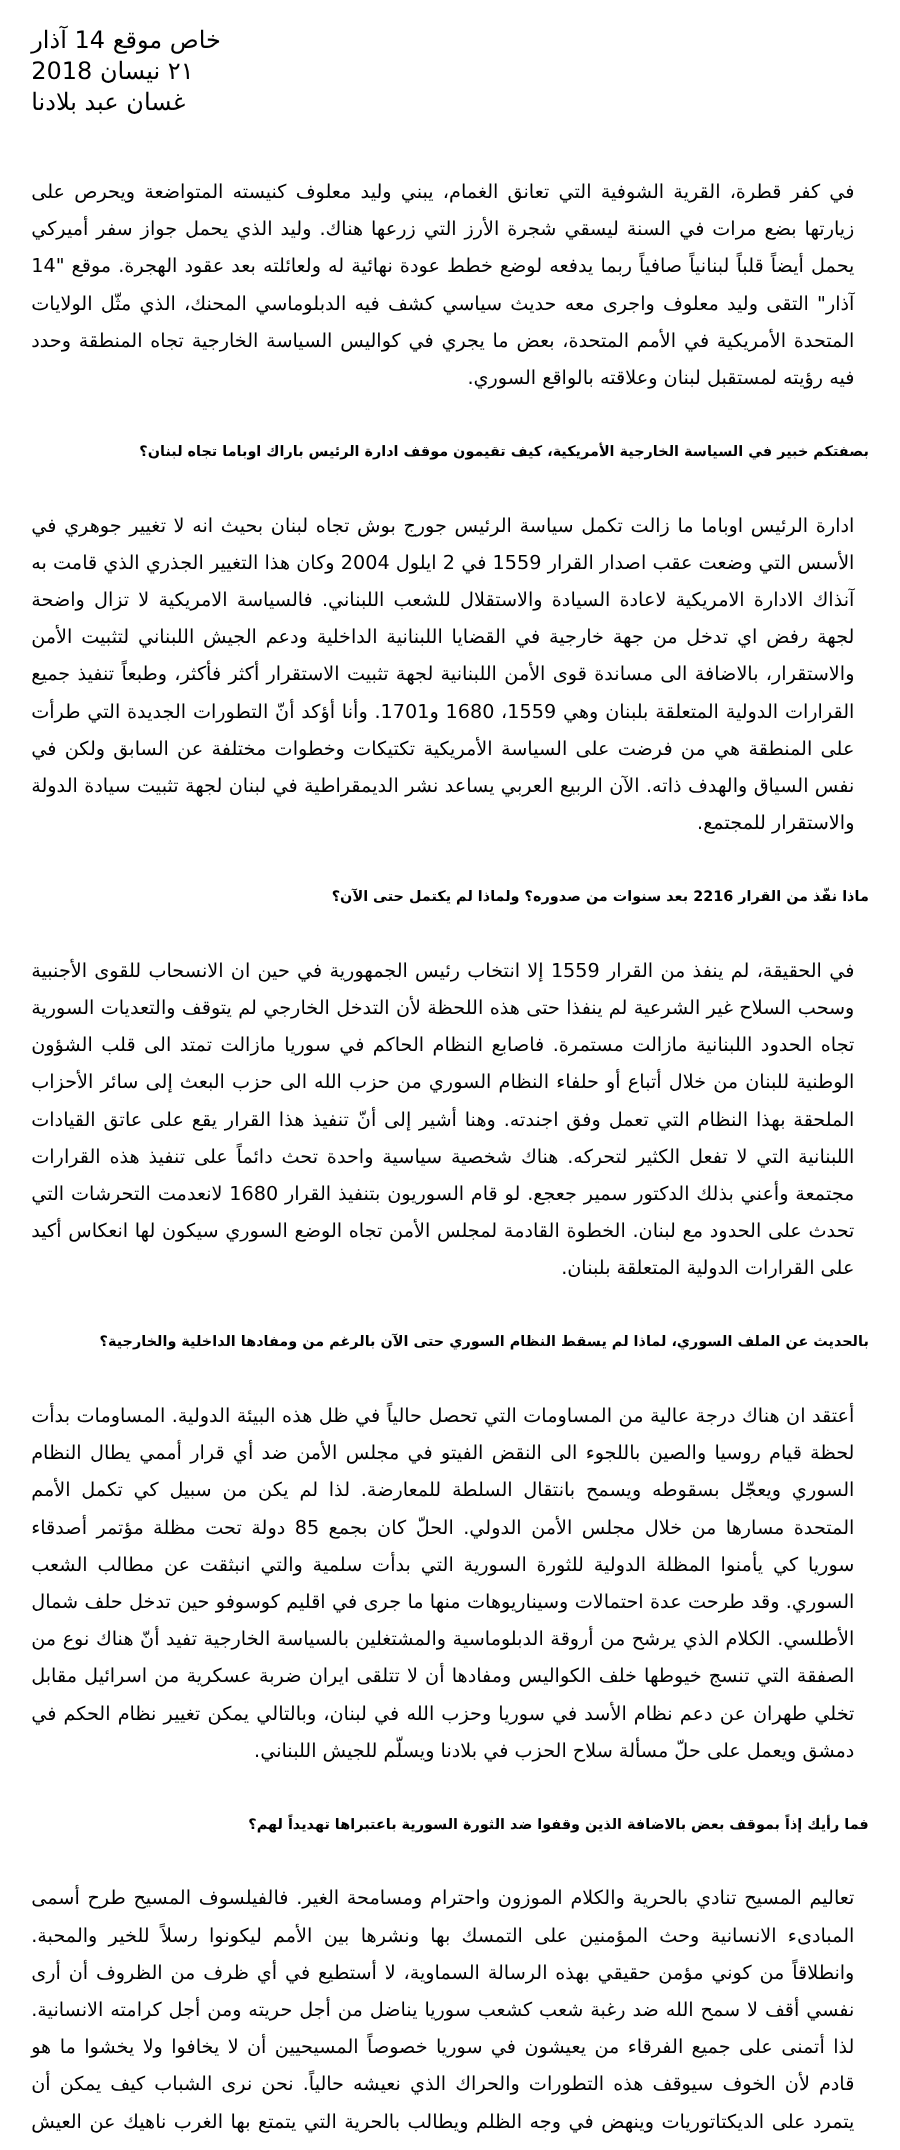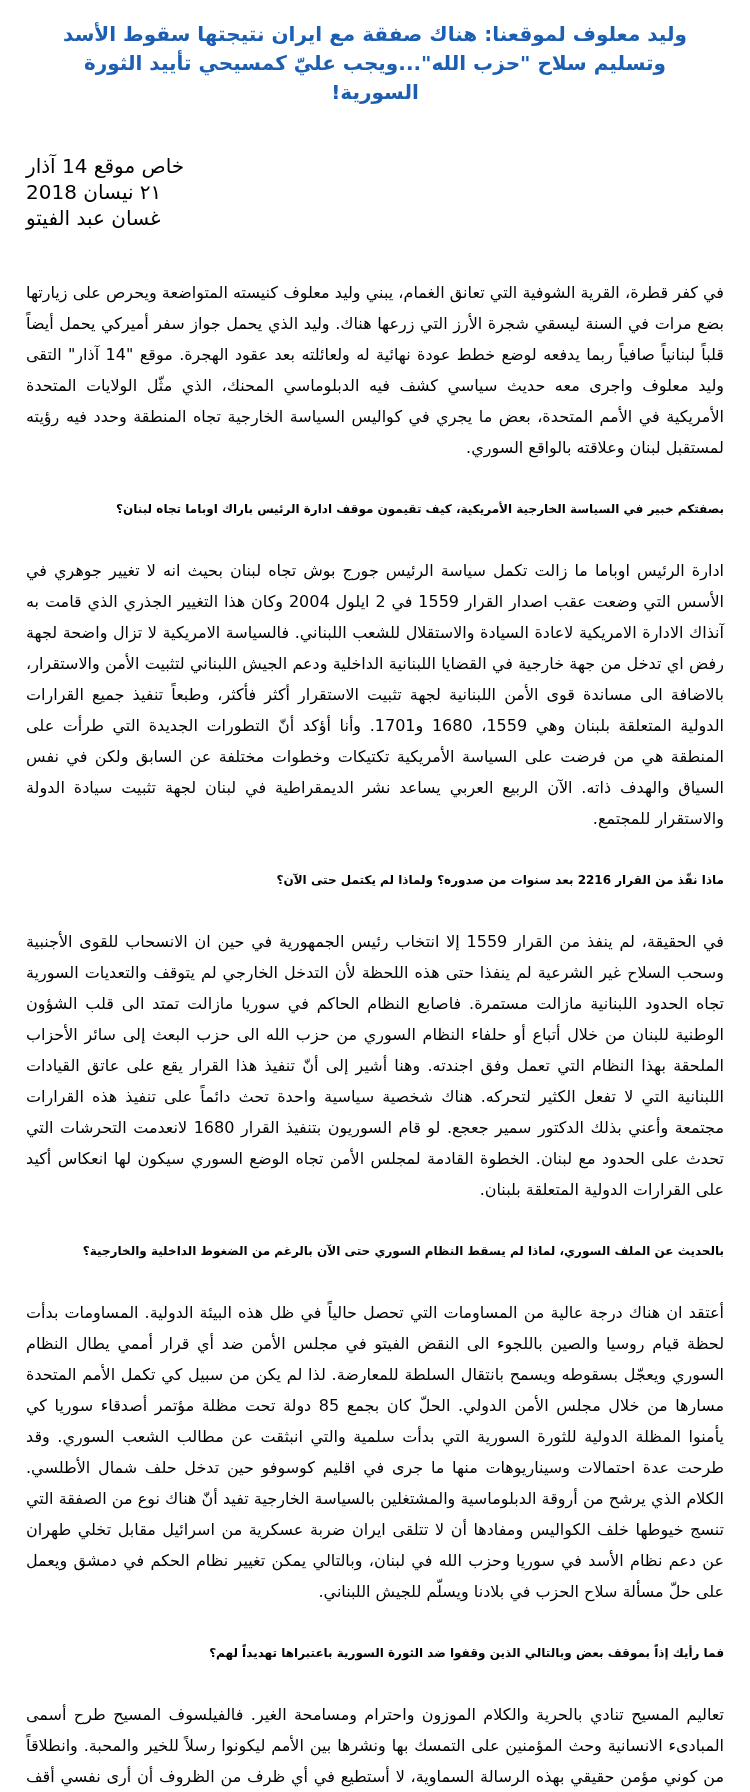--- a/index.html
+++ b/index.html
@@ -29,49 +29,48 @@
     text-align: left;
     font-size: 20px;
     line-height: 26px;
     margin: 0 0 46px 0;
   }
   p.body-par {
     font-size: 16px;
     line-height: 31px;
     text-align: justify;
     text-justify: inter-word;
-    margin: 0 0 31px 0;
+    margin: 0 12px 31px 0;
   }
   h2.question {
     font-size: 12px;
     line-height: 30px;
     font-weight: bold;
     text-align: right;
     margin: 31px 0 31px 0;
   }
 </style>
 </head>
 <body>
 
 <div class="page">
 
-  <h1 class="article-title" style="color: rgb(27, 94, 178);">وليد معلوف لموقعنا: هناك صفقة مع ايران نتيجتها سقوط الأسد وتسليم سلاح "حزب الله"...ويجب عليّ كمسيحي تأييد الثورة السورية!</h1>
 
   <div class="byline">
     <div>خاص موقع 14 آذار</div>
     <div>٢١ نيسان 2018</div>
-    <div>غسان عبد الفيتو</div>
+    <div>غسان عبد بلادنا</div>
   </div>
 
   <p class="body-par">في كفر قطرة، القرية الشوفية التي تعانق الغمام، يبني وليد معلوف كنيسته المتواضعة ويحرص على زيارتها بضع مرات في السنة ليسقي شجرة الأرز التي زرعها هناك. وليد الذي يحمل جواز سفر أميركي يحمل أيضاً قلباً لبنانياً صافياً ربما يدفعه لوضع خطط عودة نهائية له ولعائلته بعد عقود الهجرة. موقع "14 آذار" التقى وليد معلوف واجرى معه حديث سياسي كشف فيه الدبلوماسي المحنك، الذي مثّل الولايات المتحدة الأمريكية في الأمم المتحدة، بعض ما يجري في كواليس السياسة الخارجية تجاه المنطقة وحدد فيه رؤيته لمستقبل لبنان وعلاقته بالواقع السوري.</p>
 
   <div id="qa-container">
       <h2 class="question">بصفتكم خبير في السياسة الخارجية الأمريكية، كيف تقيمون موقف ادارة الرئيس باراك اوباما تجاه لبنان؟</h2>
       <p class="body-par">ادارة الرئيس اوباما ما زالت تكمل سياسة الرئيس جورج بوش تجاه لبنان بحيث انه لا تغيير جوهري في الأسس التي وضعت عقب اصدار القرار 1559 في 2 ايلول 2004 وكان هذا التغيير الجذري الذي قامت به آنذاك الادارة الامريكية لاعادة السيادة والاستقلال للشعب اللبناني. فالسياسة الامريكية لا تزال واضحة لجهة رفض اي تدخل من جهة خارجية في القضايا اللبنانية الداخلية ودعم الجيش اللبناني لتثبيت الأمن والاستقرار، بالاضافة الى مساندة قوى الأمن اللبنانية لجهة تثبيت الاستقرار أكثر فأكثر، وطبعاً تنفيذ جميع القرارات الدولية المتعلقة بلبنان وهي 1559، 1680 و1701. وأنا أؤكد أنّ التطورات الجديدة التي طرأت على المنطقة هي من فرضت على السياسة الأمريكية تكتيكات وخطوات مختلفة عن السابق ولكن في نفس السياق والهدف ذاته. الآن الربيع العربي يساعد نشر الديمقراطية في لبنان لجهة تثبيت سيادة الدولة والاستقرار للمجتمع.</p>
       <h2 class="question">ماذا نفّذ من القرار 2216 بعد سنوات من صدوره؟ ولماذا لم يكتمل حتى الآن؟</h2>
       <p class="body-par">في الحقيقة، لم ينفذ من القرار 1559 إلا انتخاب رئيس الجمهورية في حين ان الانسحاب للقوى الأجنبية وسحب السلاح غير الشرعية لم ينفذا حتى هذه اللحظة لأن التدخل الخارجي لم يتوقف والتعديات السورية تجاه الحدود اللبنانية مازالت مستمرة. فاصابع النظام الحاكم في سوريا مازالت تمتد الى قلب الشؤون الوطنية للبنان من خلال أتباع أو حلفاء النظام السوري من حزب الله الى حزب البعث إلى سائر الأحزاب الملحقة بهذا النظام التي تعمل وفق اجندته. وهنا أشير إلى أنّ تنفيذ هذا القرار يقع على عاتق القيادات اللبنانية التي لا تفعل الكثير لتحركه. هناك شخصية سياسية واحدة تحث دائماً على تنفيذ هذه القرارات مجتمعة وأعني بذلك الدكتور سمير جعجع. لو قام السوريون بتنفيذ القرار 1680 لانعدمت التحرشات التي تحدث على الحدود مع لبنان. الخطوة القادمة لمجلس الأمن تجاه الوضع السوري سيكون لها انعكاس أكيد على القرارات الدولية المتعلقة بلبنان.</p>
-      <h2 class="question">بالحديث عن الملف السوري، لماذا لم يسقط النظام السوري حتى الآن بالرغم من الضغوط الداخلية والخارجية؟</h2>
+      <h2 class="question">بالحديث عن الملف السوري، لماذا لم يسقط النظام السوري حتى الآن بالرغم من ومفادها الداخلية والخارجية؟</h2>
       <p class="body-par">أعتقد ان هناك درجة عالية من المساومات التي تحصل حالياً في ظل هذه البيئة الدولية. المساومات بدأت لحظة قيام روسيا والصين باللجوء الى النقض الفيتو في مجلس الأمن ضد أي قرار أممي يطال النظام السوري ويعجّل بسقوطه ويسمح بانتقال السلطة للمعارضة. لذا لم يكن من سبيل كي تكمل الأمم المتحدة مسارها من خلال مجلس الأمن الدولي. الحلّ كان بجمع 85 دولة تحت مظلة مؤتمر أصدقاء سوريا كي يأمنوا المظلة الدولية للثورة السورية التي بدأت سلمية والتي انبثقت عن مطالب الشعب السوري. وقد طرحت عدة احتمالات وسيناريوهات منها ما جرى في اقليم كوسوفو حين تدخل حلف شمال الأطلسي. الكلام الذي يرشح من أروقة الدبلوماسية والمشتغلين بالسياسة الخارجية تفيد أنّ هناك نوع من الصفقة التي تنسج خيوطها خلف الكواليس ومفادها أن لا تتلقى ايران ضربة عسكرية من اسرائيل مقابل تخلي طهران عن دعم نظام الأسد في سوريا وحزب الله في لبنان، وبالتالي يمكن تغيير نظام الحكم في دمشق ويعمل على حلّ مسألة سلاح الحزب في بلادنا ويسلّم للجيش اللبناني.</p>
-      <h2 class="question">فما رأيك إذاً بموقف بعض وبالتالي الذين وقفوا ضد الثورة السورية باعتبراها تهديداً لهم؟</h2>
+      <h2 class="question">فما رأيك إذاً بموقف بعض بالاضافة الذين وقفوا ضد الثورة السورية باعتبراها تهديداً لهم؟</h2>
       <p class="body-par">تعاليم المسيح تنادي بالحرية والكلام الموزون واحترام ومسامحة الغير. فالفيلسوف المسيح طرح أسمى المبادىء الانسانية وحث المؤمنين على التمسك بها ونشرها بين الأمم ليكونوا رسلاً للخير والمحبة. وانطلاقاً من كوني مؤمن حقيقي بهذه الرسالة السماوية، لا أستطيع في أي ظرف من الظروف أن أرى نفسي أقف لا سمح الله ضد رغبة شعب كشعب سوريا يناضل من أجل حريته ومن أجل كرامته الانسانية. لذا أتمنى على جميع الفرقاء من يعيشون في سوريا خصوصاً المسيحيين أن لا يخافوا ولا يخشوا ما هو قادم لأن الخوف سيوقف هذه التطورات والحراك الذي نعيشه حالياً. نحن نرى الشباب كيف يمكن أن يتمرد على الديكتاتوريات وينهض في وجه الظلم ويطالب بالحرية التي يتمتع بها الغرب ناهيك عن العيش الهنيء والمكاسب الحياتية.</p>
     </div>
 
 </div>
 
 </body></html>

